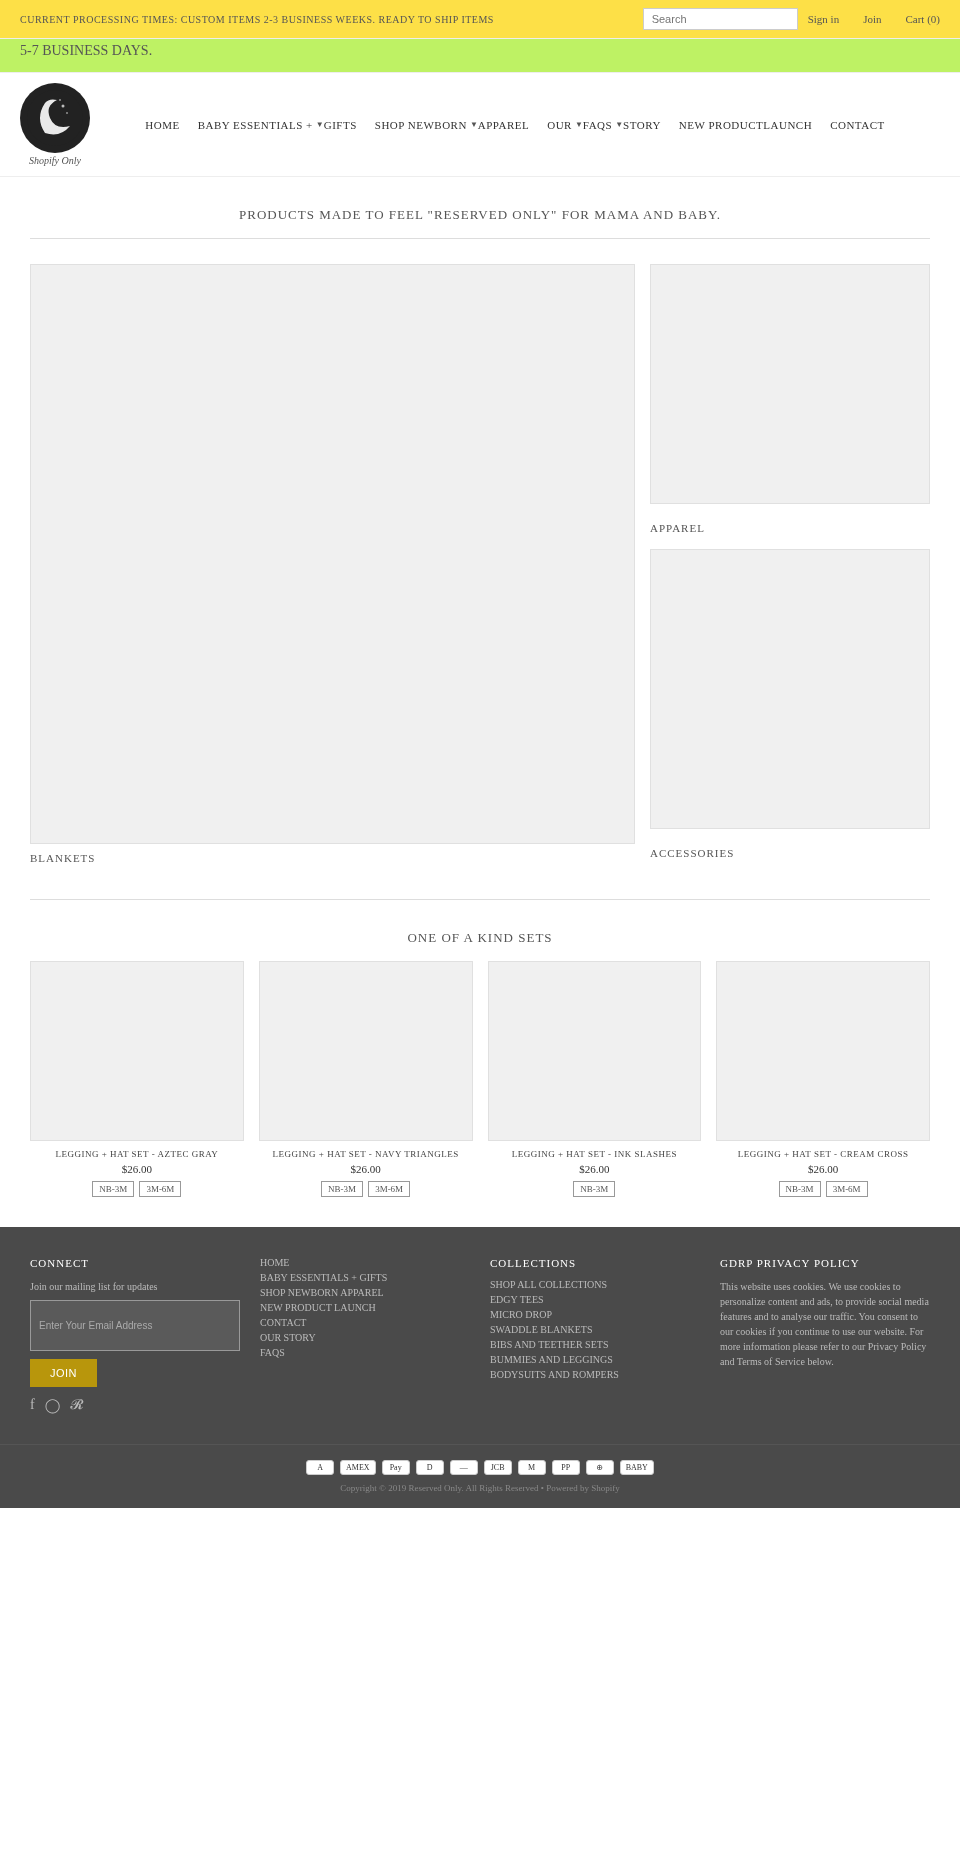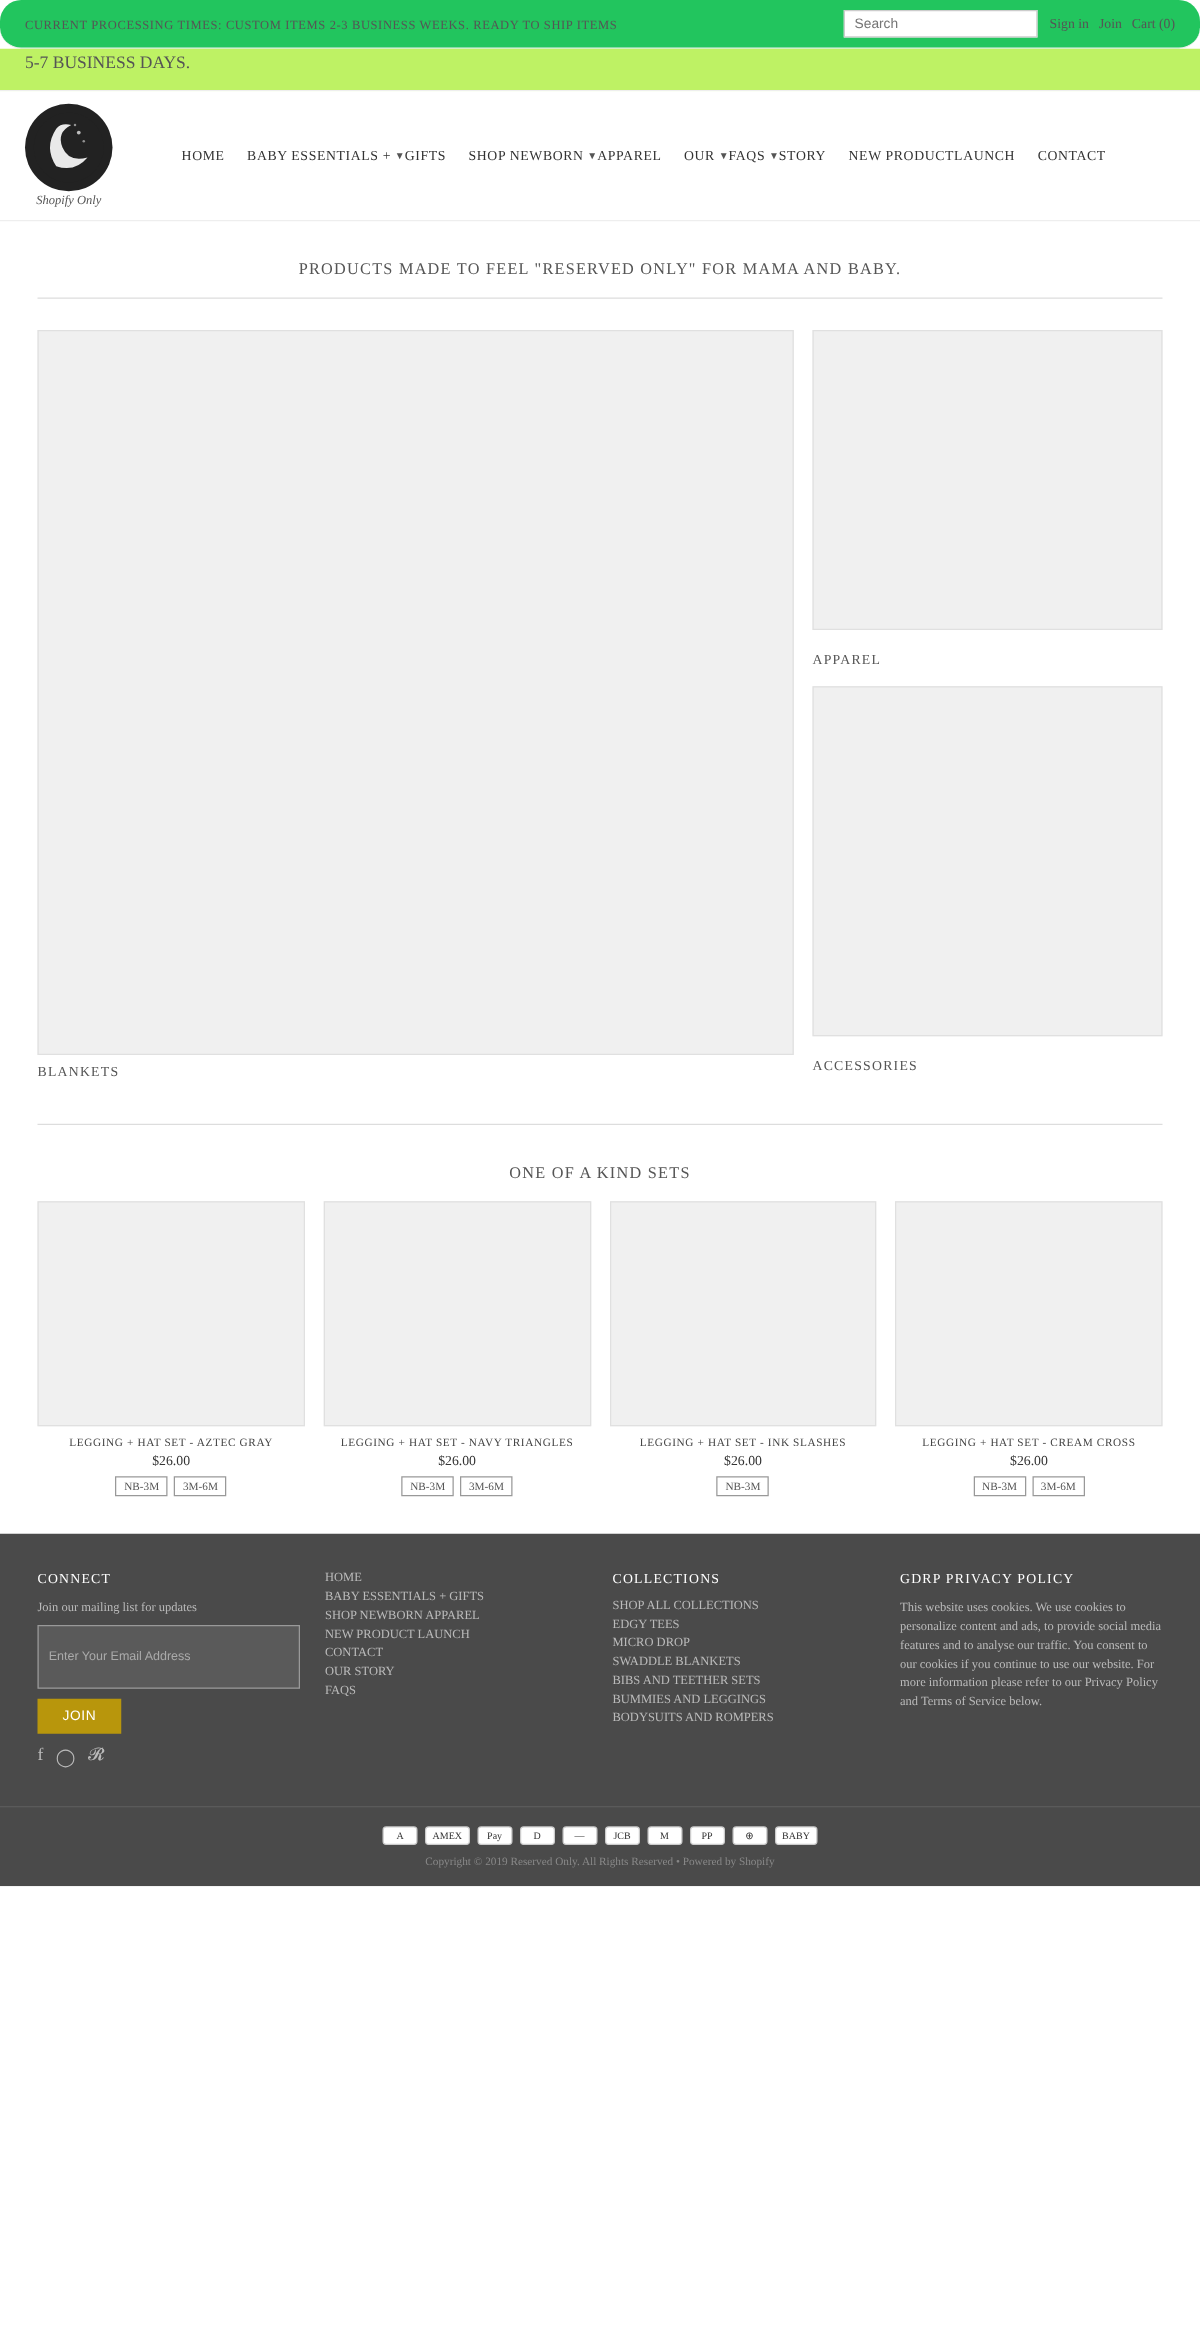--- a/index.html
+++ b/index.html
@@ -1,47 +1,46 @@
 <!DOCTYPE html>
 <html><head>
   <meta charset="utf-8">
   <style>
     * { box-sizing: border-box; margin: 0; padding: 0; }
     body { font-family: 'Georgia', serif; background: #fff; color: #333; font-size: 12px; }
 
     
     .top-banner {
-      background: #22c55e;
+      background: #fde047;
       border-bottom: 1px solid #eee;
       padding: 8px 20px;
       display: flex;
       justify-content: space-between;
       align-items: center;
-      border-radius: 17px;
     }
     .banner-text {
       font-size: 10px;
       color: #555;
       letter-spacing: 0.5px;
     }
     .banner-right {
       display: flex;
       align-items: center;
       gap: 10px;
     }
     .search-input {
       border: 1px solid #ccc;
       padding: 4px 8px;
       font-size: 11px;
       width: 155px;
       outline: none;
     }
     .banner-links {
       display: flex;
-      gap: 8px;
+      gap: 24px;
       font-size: 11px;
       color: #555;
     }
     .banner-links a {
       text-decoration: none;
       color: #555;
     }
     .cart-link {
       font-size: 11px;
       color: #555;

